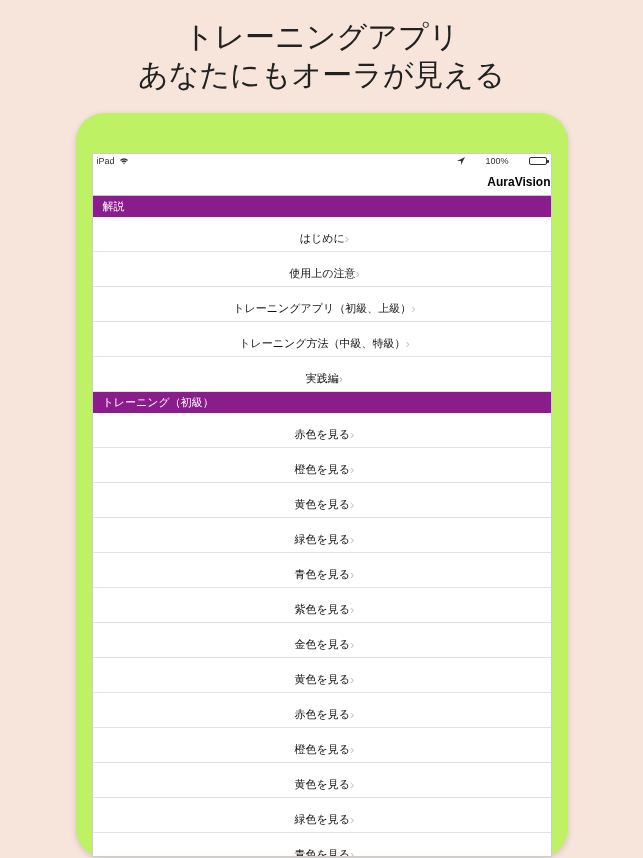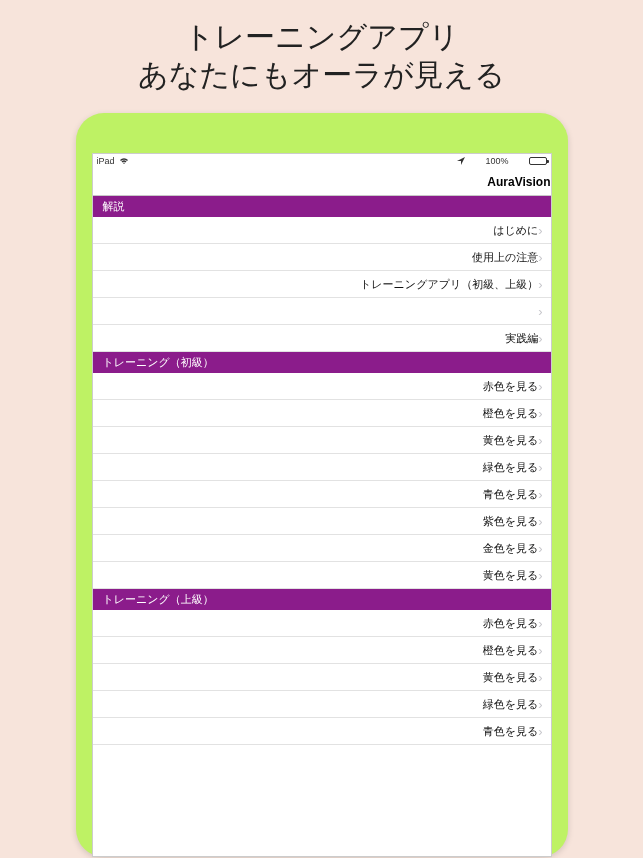--- a/index.html
+++ b/index.html
@@ -75,27 +75,28 @@
 }
 .section-header {
   background: #8b1c8b;
   color: #fff;
   font-size: 11px;
   padding: 3px 10px;
 }
 .list-row {
   display: flex;
   align-items: center;
-  justify-content: flex-end;
+  justify-content: center;
   height: 27px;
   padding: 0 8px 0 14px;
   font-size: 11px;
   color: #111;
   border-bottom: 1px solid #e2e2e2;
   background: #fff;
+  margin-top: 8px;
 }
 .list-row.selected { background: #d9d9d9; }
 .chevron {
   color: #c7c7cc;
   font-size: 13px;
   font-weight: 300;
 }
 </style>
 </head>
 <body>
@@ -140,20 +141,21 @@
         </div>
         <div class="list-row">
           <span>使用上の注意</span>
           <span class="chevron">›</span>
         </div>
         <div class="list-row">
           <span>トレーニングアプリ（初級、上級）</span>
           <span class="chevron">›</span>
         </div>
         <div class="list-row">
+          <span>トレーニング方法（中級、特級）</span>
           <span class="chevron">›</span>
         </div>
         <div class="list-row">
           <span>実践編</span>
           <span class="chevron">›</span>
         </div>
         <div class="section-header">トレーニング（初級）</div>
         <div class="list-row">
           <span>赤色を見る</span>
           <span class="chevron">›</span>
@@ -179,21 +181,20 @@
           <span class="chevron">›</span>
         </div>
         <div class="list-row">
           <span>金色を見る</span>
           <span class="chevron">›</span>
         </div>
         <div class="list-row">
           <span>黄色を見る</span>
           <span class="chevron">›</span>
         </div>
-        <div class="section-header">トレーニング（上級）</div>
         <div class="list-row">
           <span>赤色を見る</span>
           <span class="chevron">›</span>
         </div>
         <div class="list-row">
           <span>橙色を見る</span>
           <span class="chevron">›</span>
         </div>
         <div class="list-row">
           <span>黄色を見る</span>

